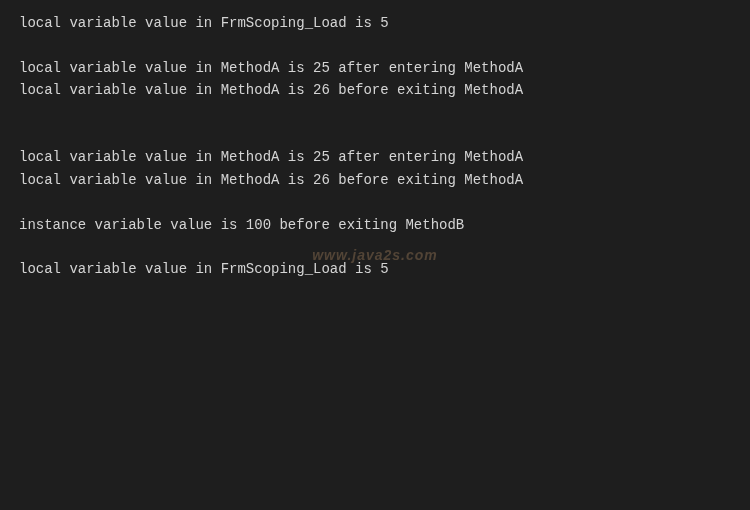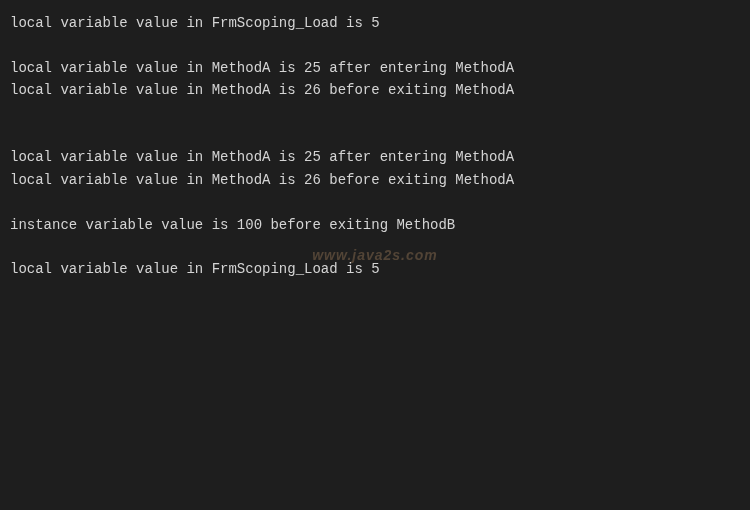--- a/index.html
+++ b/index.html
@@ -17,20 +17,21 @@
       font-size: 14px;
       color: #d4d4d4;
       padding: 12px 10px;
       position: relative;
     }
 
     .output-line {
       line-height: 1.6;
       white-space: pre;
       display: block;
+      margin-left: 9px;
     }
 
     .spacer {
       display: block;
       height: 1.6em;
     }
 
     .watermark {
       position: absolute;
       top: 50%;

